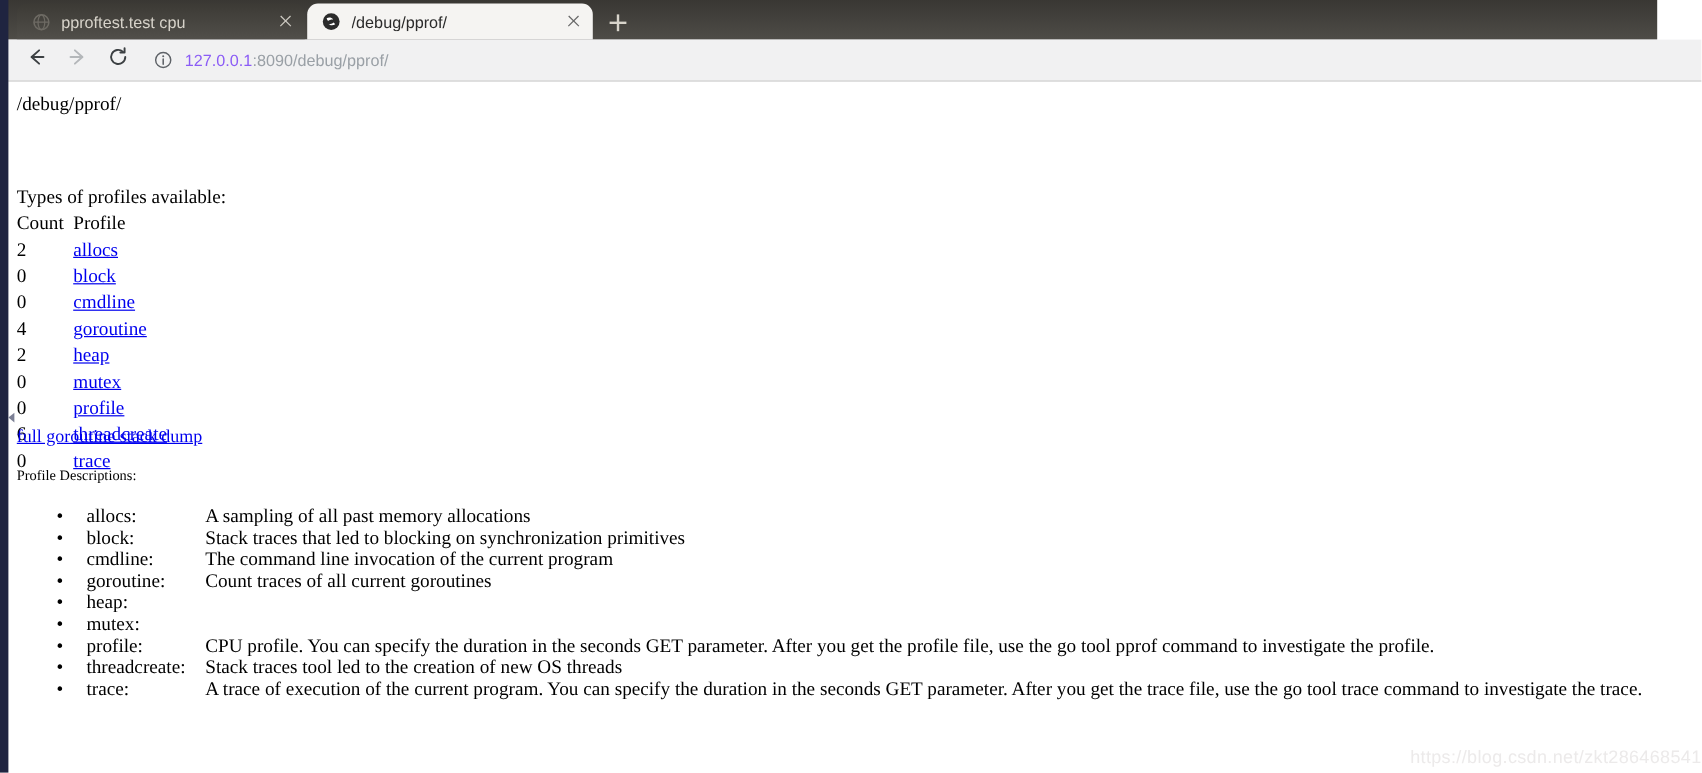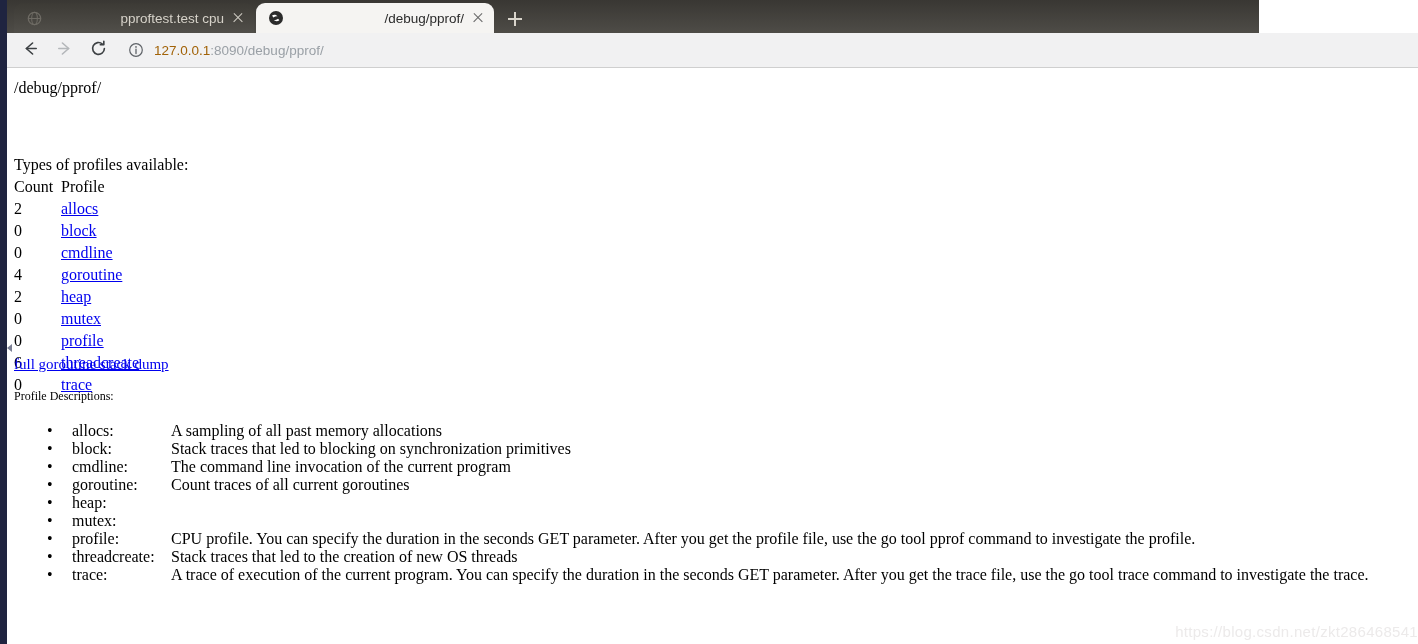--- a/index.html
+++ b/index.html
@@ -25,23 +25,22 @@
     width: 0; height: 0;
     border-top: 4px solid transparent;
     border-bottom: 4px solid transparent;
     border-right: 5px solid #7b7f94;
     z-index: 41;
   }
 
   
   .tabstrip {
     position: absolute; left: 0; top: 0;
-    width: 1259px; height: 33px;
+    width: 1381px; height: 33px;
     background: linear-gradient(#393733, #4e4c47);
-    text-align: right;
   }
 
   .tab {
     position: absolute; top: 3px; height: 30px;
     border-radius: 9px 9px 0 0;
     display: flex; align-items: center;
     padding: 0 8px 0 12px;
   }
   .tab.inactive {
     left: 14px; width: 240px;
@@ -120,21 +119,21 @@
   .site-info {
     width: 16px; height: 16px; flex: 0 0 16px;
     display: flex; align-items: center; justify-content: center;
   }
   .url-text {
     margin-left: 10px;
     font-size: 13.5px;
     color: #9aa0a6;
     white-space: nowrap;
   }
-  .url-host { color: #a16207; }
+  .url-host { color: #8b5cf6; }
 
   
   .page {
     position: absolute; left: 7px; top: 69px;
     width: 1411px; height: 575px;
     background: #ffffff;
     font-family: "Liberation Serif", "DejaVu Serif", serif;
     font-size: 16px;
     color: #000;
     overflow: hidden;
@@ -340,21 +339,21 @@
 
       <div class="row">
         <span class="bullet">•</span>
         <span class="term">profile:</span>
         <span class="def">CPU profile. You can specify the duration in the seconds GET parameter. After you get the profile file, use the go tool pprof command to investigate the profile.</span>
       </div>
 
       <div class="row">
         <span class="bullet">•</span>
         <span class="term">threadcreate:</span>
-        <span class="def">Stack traces that led to the creation of new OS threads</span>
+        <span class="def">Stack traces tool led to the creation of new OS threads</span>
       </div>
 
       <div class="row">
         <span class="bullet">•</span>
         <span class="term">trace:</span>
         <span class="def">A trace of execution of the current program. You can specify the duration in the seconds GET parameter. After you get the trace file, use the go tool trace command to investigate the trace.</span>
       </div>
 
     </div>
 

